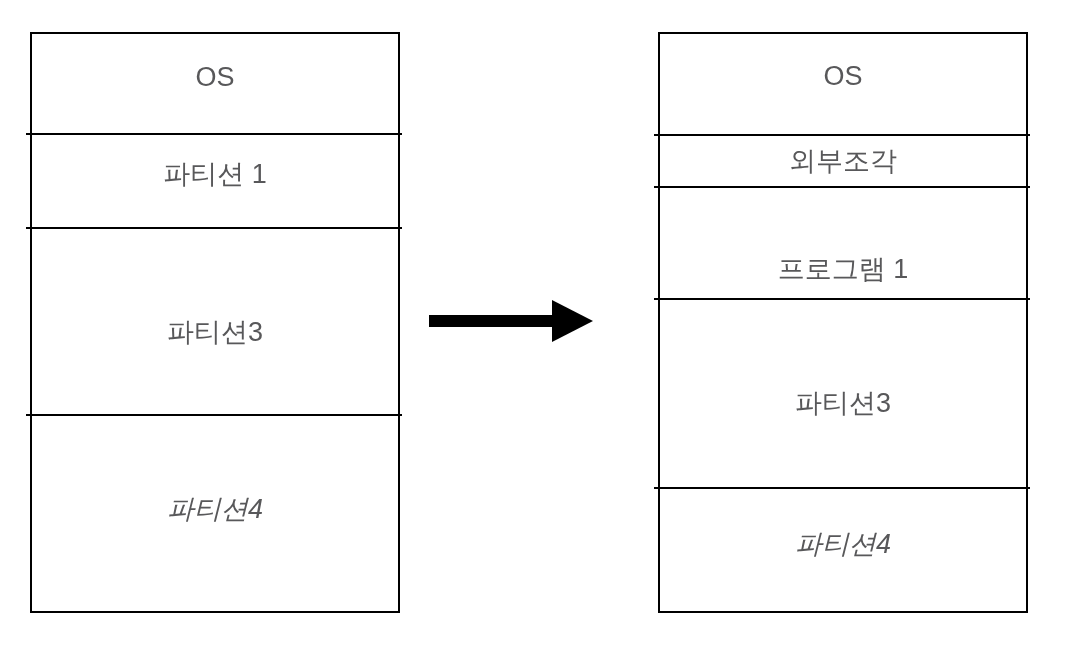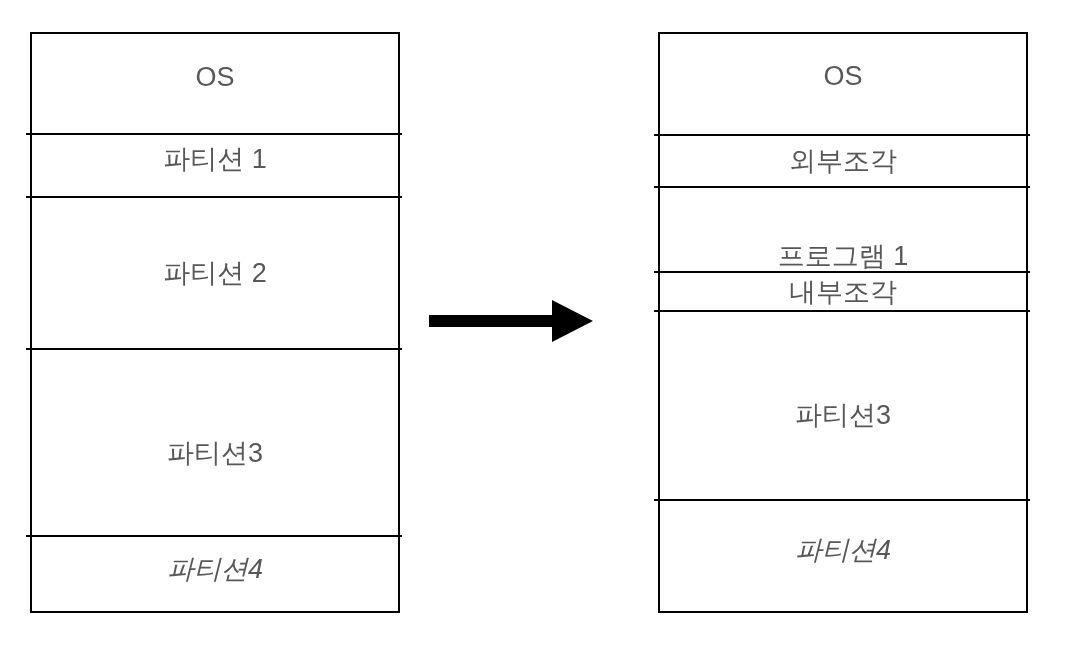--- a/index.html
+++ b/index.html
@@ -61,25 +61,22 @@
 </style>
 </head>
 <body>
 
 <div class="canvas">
 
   <div class="stack left">
     <div class="cell" style="height:101px">
       <span class="cell-label" style="padding-bottom:14px">OS</span>
     </div>
-    <div class="cell" style="height:63px">
+    <div class="cell" style="height:94px">
       <span class="cell-label" style="padding-bottom:14px">파티션 1</span>
-    </div>
-    <div class="cell" style="height:152px">
-      <span class="cell-label">파티션 2</span>
     </div>
     <div class="cell" style="height:187px">
       <span class="cell-label" style="padding-top:20px">파티션3</span>
     </div>
     <div class="cell fill">
       <span class="cell-label" style="padding-bottom:8px">파티션4</span>
     </div>
   </div>
 
   <svg class="arrow-icon" width="165" height="44" viewBox="0 0 165 44" aria-hidden="true">
@@ -87,25 +84,22 @@
     <polygon points="123,1 164,22 123,43" fill="#000000"></polygon>
   </svg>
 
   <div class="stack right">
     <div class="cell" style="height:102px">
       <span class="cell-label" style="padding-bottom:16px">OS</span>
     </div>
     <div class="cell" style="height:52px">
       <span class="cell-label">외부조각</span>
     </div>
-    <div class="cell" style="height:85px">
+    <div class="cell" style="height:112px">
       <span class="cell-label" style="padding-top:52px">프로그램 1</span>
-    </div>
-    <div class="cell" style="height:39px">
-      <span class="cell-label">내부조각</span>
     </div>
     <div class="cell" style="height:189px">
       <span class="cell-label" style="padding-top:18px">파티션3</span>
     </div>
     <div class="cell fill">
       <span class="cell-label" style="padding-bottom:10px">파티션4</span>
     </div>
   </div>
 
 </div>

